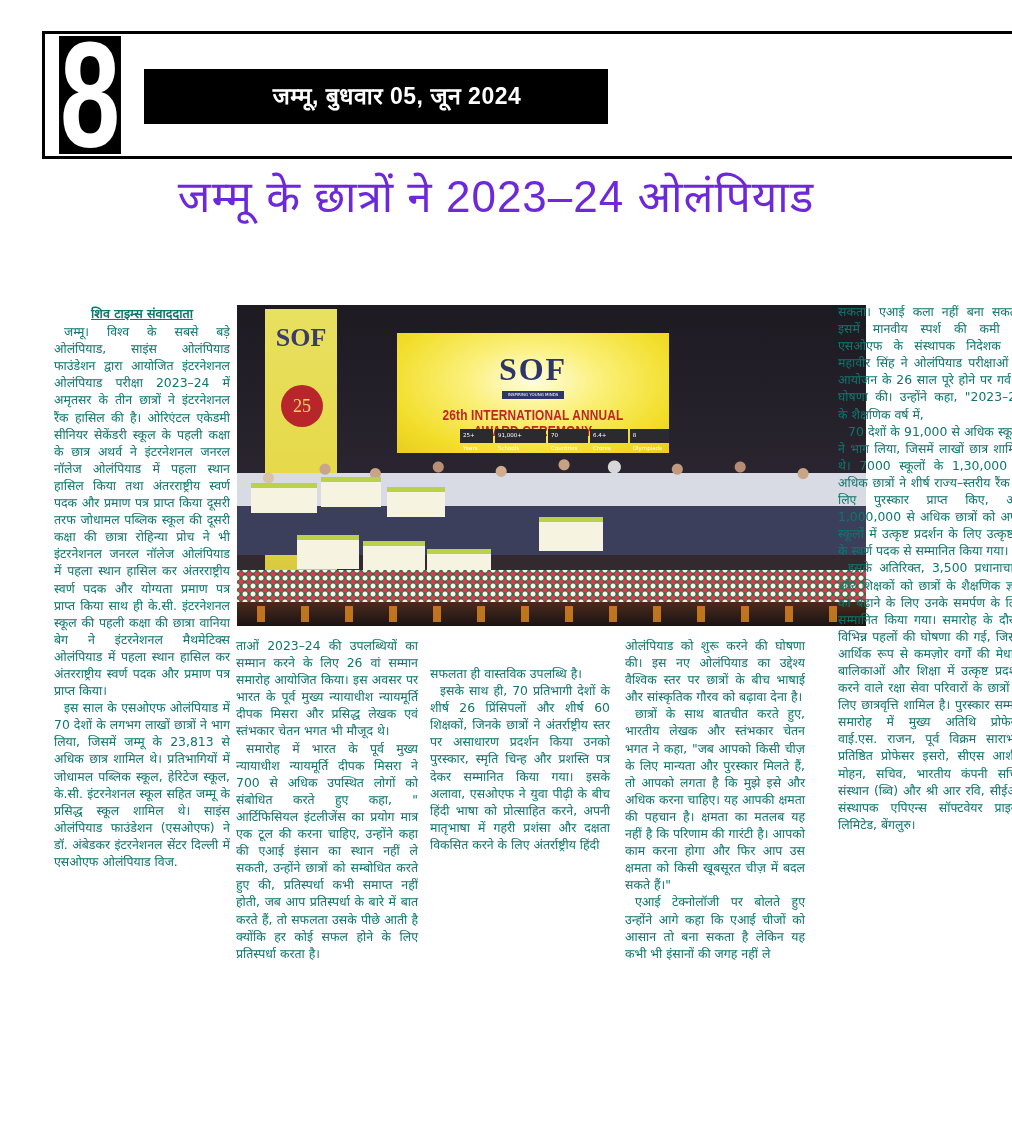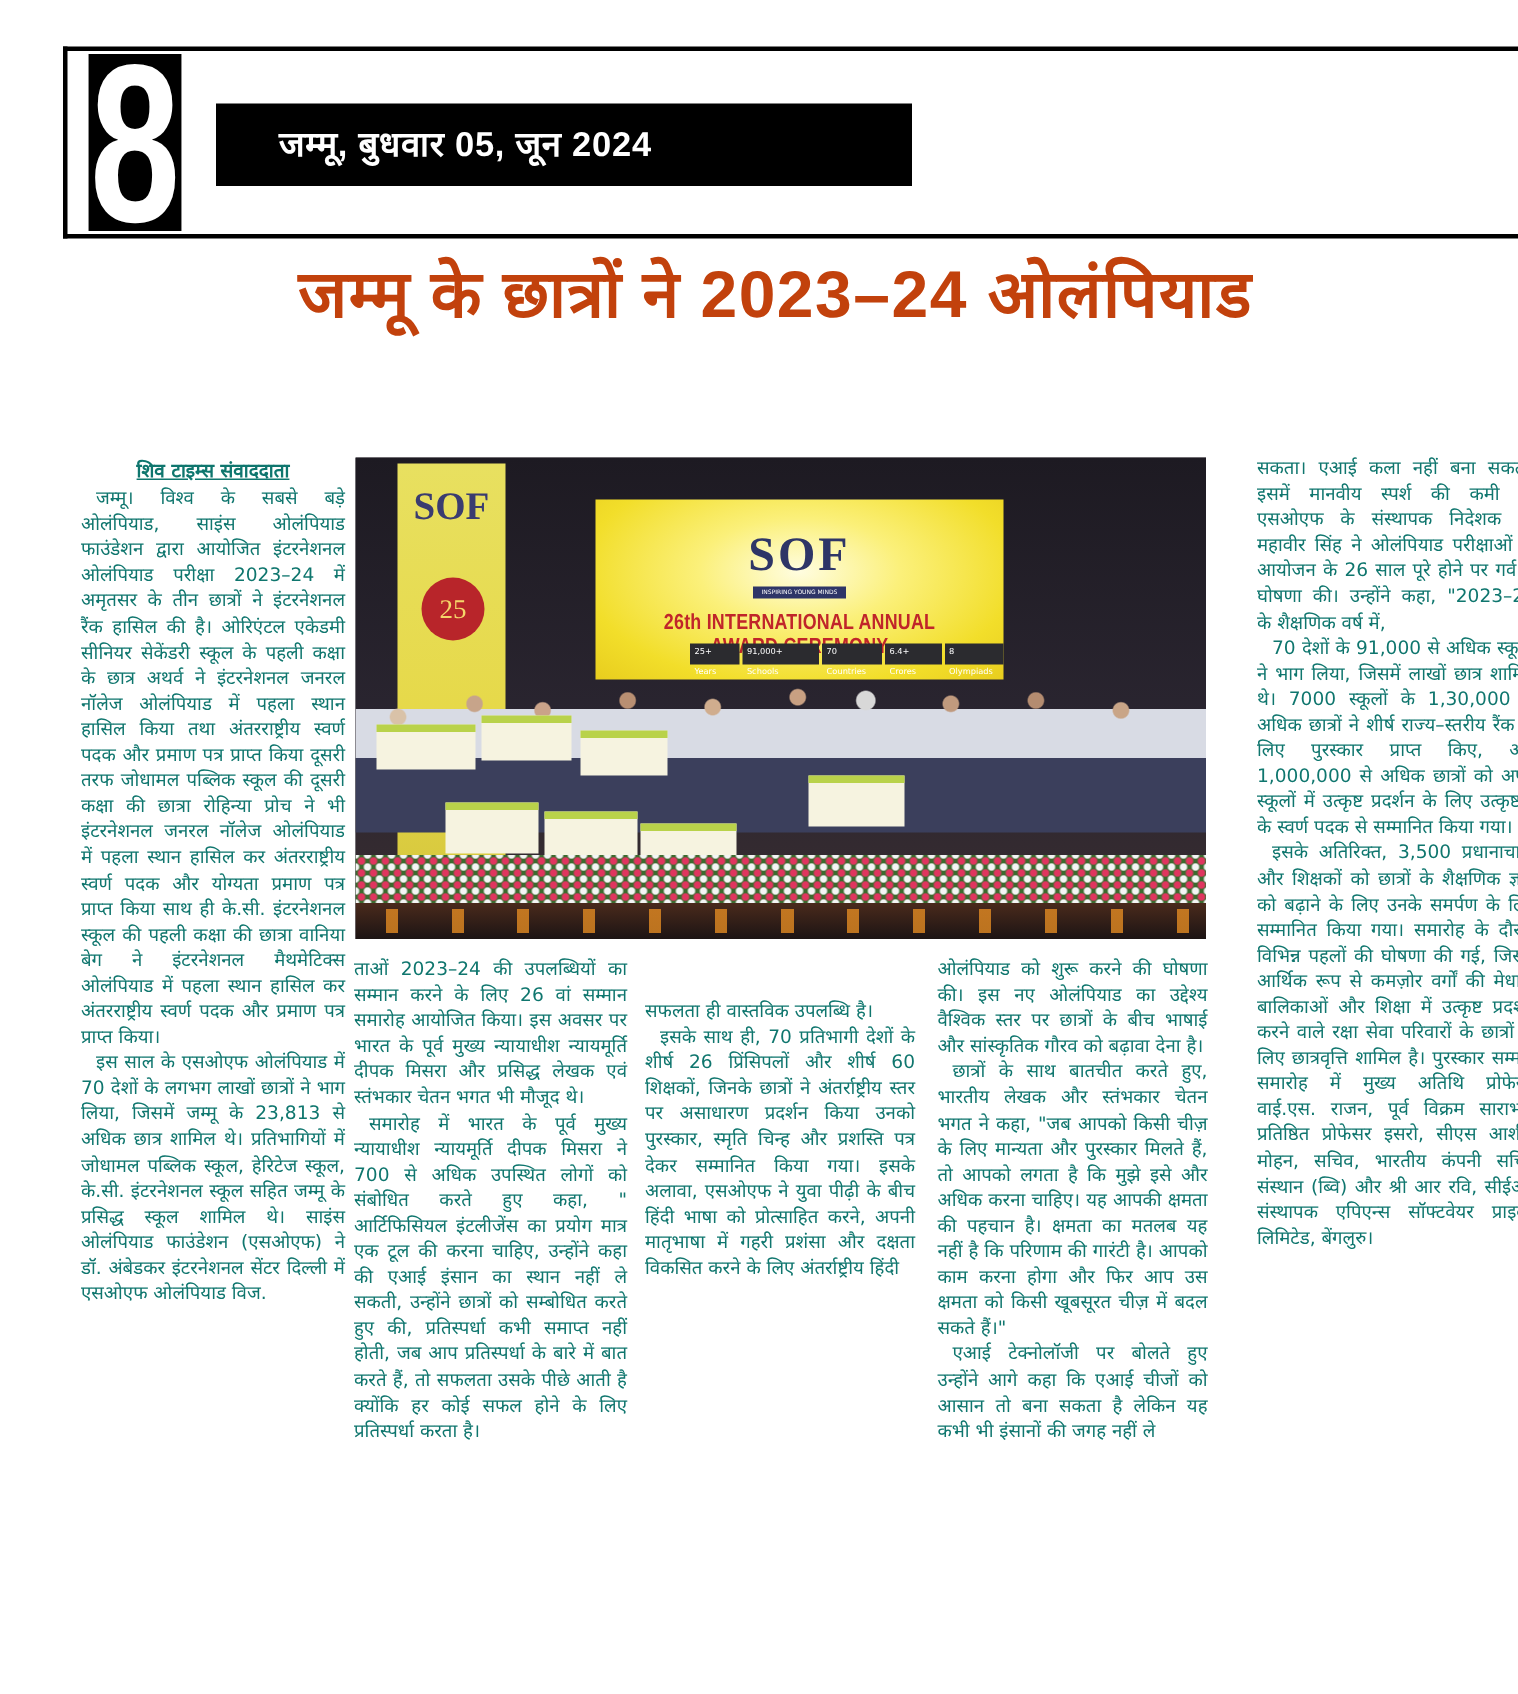--- a/index.html
+++ b/index.html
@@ -16,28 +16,28 @@
       background: #000; color: #fff;
       font-family: "Liberation Sans", sans-serif; font-weight: bold;
       font-size: 150px; line-height: 118px; text-align: center;
       transform: scaleX(0.72); transform-origin: center;
       overflow: hidden;
     }
     .dateline {
       position: absolute; left: 144px; top: 69px; width: 464px; height: 55px;
       background: #000; color: #fff;
       font-family: "Liberation Sans", sans-serif; font-weight: bold;
-      font-size: 23px; line-height: 55px; padding-left: 42px; letter-spacing: 0.5px;
+      font-size: 23px; line-height: 55px; padding-left: 42px; letter-spacing: 0.5px; text-align: center;
     }
 
     
     .headline {
-      position: absolute; left: 47px; top: 172px; width: 940px;
-      text-align: center; font-family: "Liberation Sans", sans-serif; font-weight: bold;
-      color: #c2410c;
+      position: absolute; left: 26px; top: 172px; width: 940px;
+      text-align: center; font-family: "Liberation Sans", sans-serif; font-weight: normal;
+      color: #6d28d9;
     }
     .headline .line { display: block; font-size: 44px; line-height: 50px; letter-spacing: 1px; }
 
     
     .col {
       position: absolute; font-size: 12.4px; line-height: 17.1px;
       text-align: justify; color: #0f766e;
     }
     .col p { text-indent: 10px; }
     .col p.noindent { text-indent: 0; }
@@ -46,21 +46,21 @@
       font-size: 12.6px; text-indent: 0; margin-bottom: 1px;
     }
     .col1 { left: 54px; top: 305px; width: 176px; }
     .col2 { left: 236px; top: 637px; width: 182px; }
     .col3 { left: 430px; top: 665px; width: 180px; }
     .col4 { left: 625px; top: 637px; width: 180px; }
     .col5 { left: 818px; top: 303px; width: 186px; margin-left: 20px; }
 
     
     .photo {
-      position: absolute; left: 237px; top: 305px; width: 567px; height: 321px;
+      position: absolute; left: 237px; top: 305px; width: 629px; height: 321px;
       background: #16121a; overflow: hidden;
     }
     .stage-bg { position: absolute; inset: 0; background: linear-gradient(180deg, #1d1a22 0%, #2a2530 55%, #3a2e30 100%); }
     .side-banner {
       position: absolute; left: 28px; top: 4px; width: 72px; height: 270px;
       background: linear-gradient(180deg, #e8e060 0%, #e6d94a 60%, #d8c93e 100%);
     }
     .side-banner .sb-logo { position: absolute; top: 14px; width: 100%; text-align: center; font-family: "Liberation Serif", serif; font-size: 26px; color: #3a3c70; font-weight: bold; }
     .side-banner .sb-badge {
       position: absolute; top: 76px; left: 16px; width: 42px; height: 42px; border-radius: 50%;

